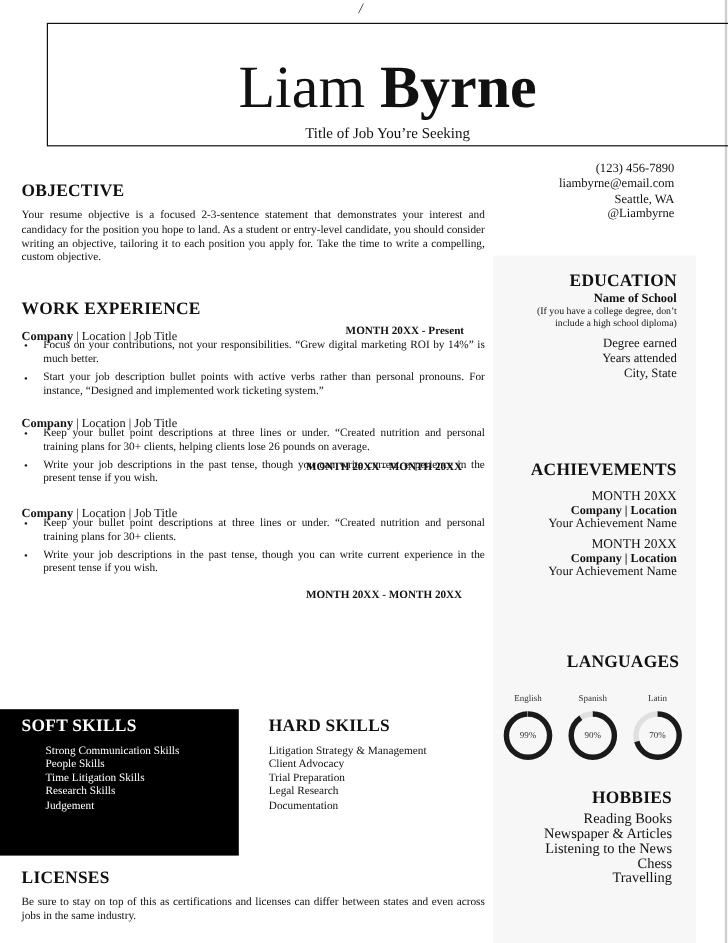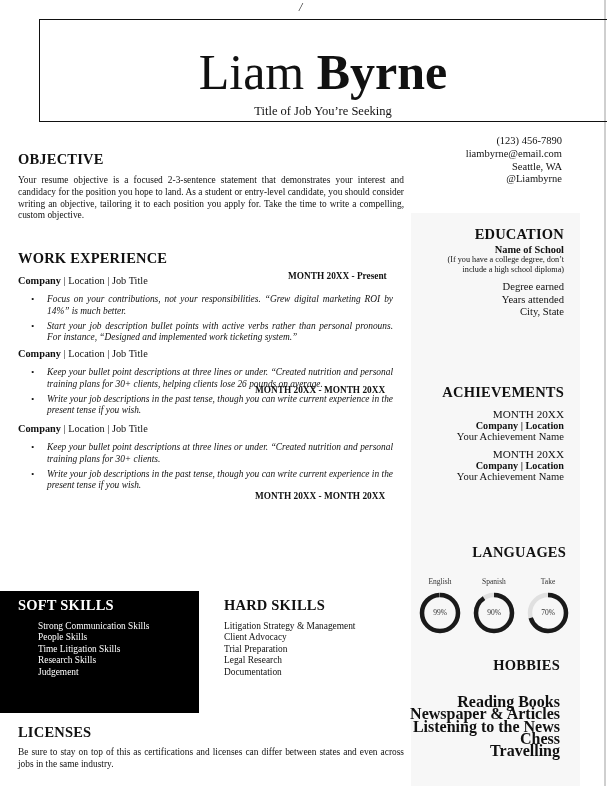--- a/index.html
+++ b/index.html
@@ -15,21 +15,21 @@
   .sidebar { left:411px; top:213px; width:169px; height:573px; background:#f7f7f7; }
   .contact { right:45px; top:135px; text-align:right; font-size:10.5px; line-height:12.8px; }
   .h { font-weight:bold; font-size:14.5px; letter-spacing:0.2px; }
   .body-text { font-size:9.4px; line-height:11.8px; text-align:justify; }
   .obj-title { left:18px; top:151px; }
   .obj-text { left:18px; top:175px; width:386px; }
   .work-title { left:18px; top:250px; }
   .job-head { font-size:10.3px; }
   .job-head b { font-weight:bold; }
   .date { font-weight:bold; font-size:9.3px; }
-  ul.bullets { margin:11px; padding:0; list-style:none;font-style:italic; }
+  ul.bullets { margin:0; padding:0; list-style:none; }
   ul.bullets li { position:relative; padding-left:18px; margin-bottom:3px; }
   ul.bullets li:before { content:"•"; position:absolute; left:2px; top:0; font-size:9px; }
   .side-right { text-align:right; }
   .soft-box { left:0; top:591px; width:199px; height:122px; background:#000; color:#fff; }
   .soft-title { left:18px; top:597px; color:#fff; }
   .soft-list { left:18px; top:621px; font-size:9.4px; line-height:11.4px; color:#fff;margin-left:20px; }
   .hard-title { left:224px; top:597px; }
   .hard-list { left:224px; top:621px; font-size:9.4px; line-height:11.4px; }
   .lic-title { left:18px; top:724px; }
   .lic-text { left:18px; top:747px; width:386px; }
@@ -135,33 +135,33 @@
   <div class="lang-label">Spanish</div>
   <div class="ring">
     <svg width="42" height="42" viewBox="0 0 42 42">
         <circle cx="21" cy="21" r="18" fill="none" stroke="#e0e0e0" stroke-width="4.5"></circle>
         <circle cx="21" cy="21" r="18" fill="none" stroke="#1a1a1a" stroke-width="4.5" stroke-dasharray="101.8 113.1" transform="rotate(-90 21 21) scale(1,1)"></circle>
       </svg>
     <div class="ring-val">90%</div>
   </div>
 </div>
 <div class="abs lang" style="left:523px;top:577px;">
-  <div class="lang-label">Take</div>
+  <div class="lang-label">Latin</div>
   <div class="ring">
     <svg width="42" height="42" viewBox="0 0 42 42">
         <circle cx="21" cy="21" r="18" fill="none" stroke="#e0e0e0" stroke-width="4.5"></circle>
         <circle cx="21" cy="21" r="18" fill="none" stroke="#1a1a1a" stroke-width="4.5" stroke-dasharray="79.2 113.1" transform="rotate(-90 21 21)"></circle>
       </svg>
     <div class="ring-val">70%</div>
   </div>
 </div>
 
 <div class="abs side-right" style="right:47px;top:657px;width:160px;text-align:right;">
   <div class="h">HOBBIES</div>
-  <div style="font-size:16px;line-height:12.3px;margin-top:22px;font-weight:bold;">
+  <div style="font-size:12px;line-height:12.3px;margin-top:2px;">
     <div>Reading Books</div>
     <div>Newspaper &amp; Articles</div>
     <div>Listening to the News</div>
     <div>Chess</div>
     <div>Travelling</div>
   </div>
 </div>
 
 <div class="abs soft-box"></div>
 <div class="abs h soft-title">SOFT SKILLS</div>

